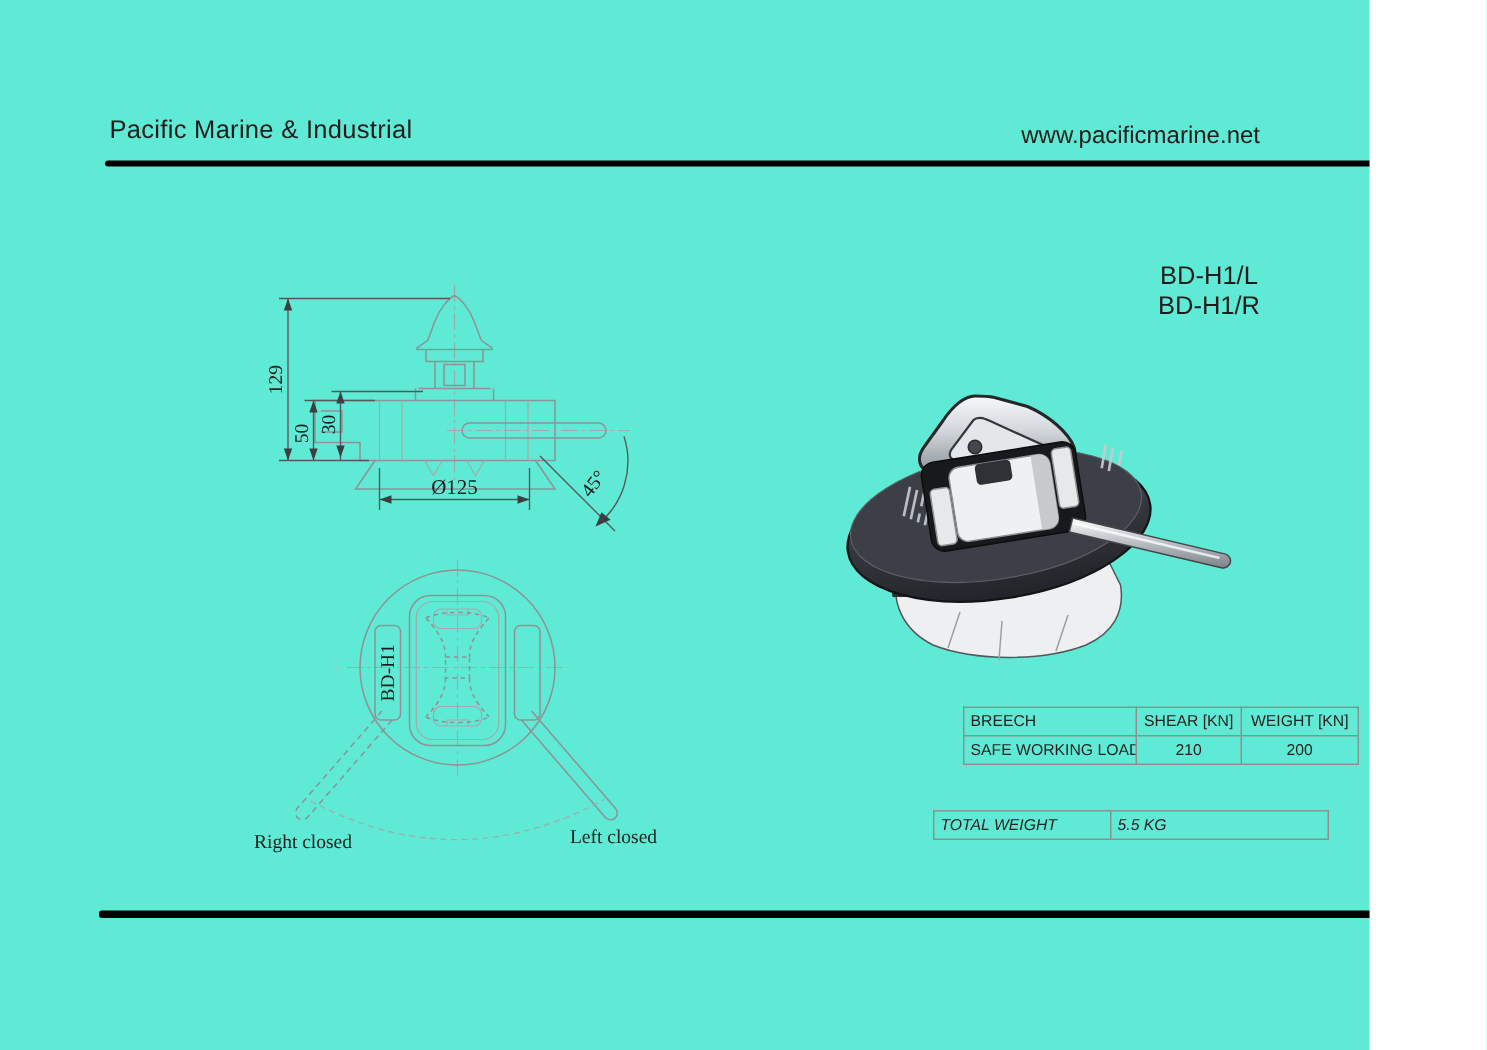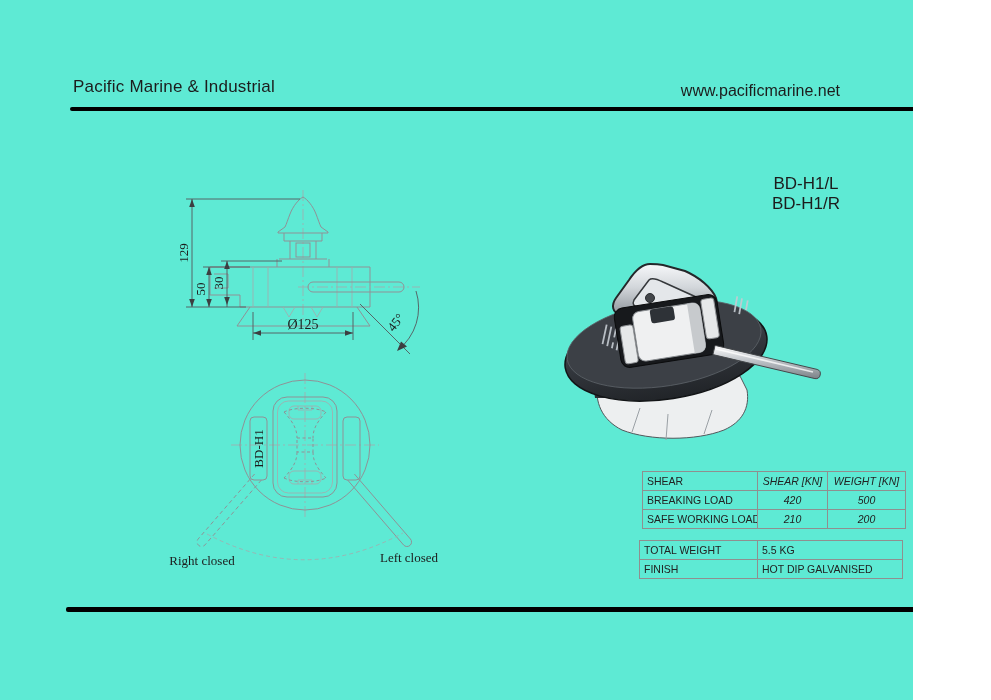--- a/index.html
+++ b/index.html
@@ -12,22 +12,22 @@
   .rule{position:absolute;background:#000;border-radius:2px;}
   .rule-top{left:70px;top:107px;width:848px;height:4px;}
   .rule-bottom{left:66px;top:607px;width:854px;height:5px;}
   .title{position:absolute;left:72px;top:126px;font-size:19px;letter-spacing:.3px;}
   .models{position:absolute;right:73px;top:126px;text-align:center;font-size:17px;line-height:20px;margin-top:48px;}
   svg.tech{position:absolute;left:150px;top:182px;width:310px;height:400px;}
   svg.photo{position:absolute;left:558px;top:240px;width:305px;height:205px;}
   table.spec{position:absolute;border-collapse:collapse;font-size:10.5px;color:#222;table-layout:fixed;}
   table.spec td{border:1px solid #8f8f8f;height:18px;padding:0 4px;white-space:nowrap;overflow:hidden;}
   #loads-table{left:642px;top:471px;width:263px;}
-  #specs-table{left:639px;top:540px;width:263px;}
-  td.c{text-align:center;font-style:italic;}
+  #specs-table{left:622px;top:540px;width:263px;font-style:italic;}
+  td.c{text-align:center;}
   .dim-text{font-family:"Liberation Serif",serif;font-size:13px;fill:#1c1c1c;}
   .dim-text-lg{font-family:"Liberation Serif",serif;font-size:14px;fill:#1c1c1c;}
   .cad{stroke:#8f9296;stroke-width:1;fill:none;}
   .cadthin{stroke:#a6a9ac;stroke-width:.8;fill:none;}
   .dim{stroke:#55585b;stroke-width:.9;fill:none;}
   .arr{fill:#3c3f41;stroke:none;}
   .dash{stroke-dasharray:4 3;}
   .dashdot{stroke-dasharray:11 3 2 3;}
   .camdash{stroke-dasharray:3 2.5;}
 </style>
@@ -196,48 +196,39 @@
   </svg>
 
   <table class="spec" id="loads-table">
     <colgroup>
         <col style="width:115px">
         <col style="width:70px">
         <col style="width:78px">
       </colgroup>
     <tbody>
       <tr>
-        <td>SHEAR</td>
+        <td>BREECH</td>
         <td class="c">SHEAR [KN]</td>
         <td class="c">WEIGHT [KN]</td>
-      </tr>
-      <tr>
-        <td>BREAKING LOAD</td>
-        <td class="c">420</td>
-        <td class="c">500</td>
       </tr>
       <tr>
         <td>SAFE WORKING LOAD</td>
         <td class="c">210</td>
         <td class="c">200</td>
       </tr>
     </tbody>
   </table>
 
   <table class="spec" id="specs-table">
     <colgroup>
         <col style="width:118px">
         <col style="width:145px">
       </colgroup>
     <tbody>
       <tr>
         <td>TOTAL WEIGHT</td>
         <td>5.5 KG</td>
       </tr>
-      <tr>
-        <td>FINISH</td>
-        <td>HOT DIP GALVANISED</td>
-      </tr>
     </tbody>
   </table>
 
   <div class="rule rule-bottom"></div>
 </div>
 
 </body></html>

